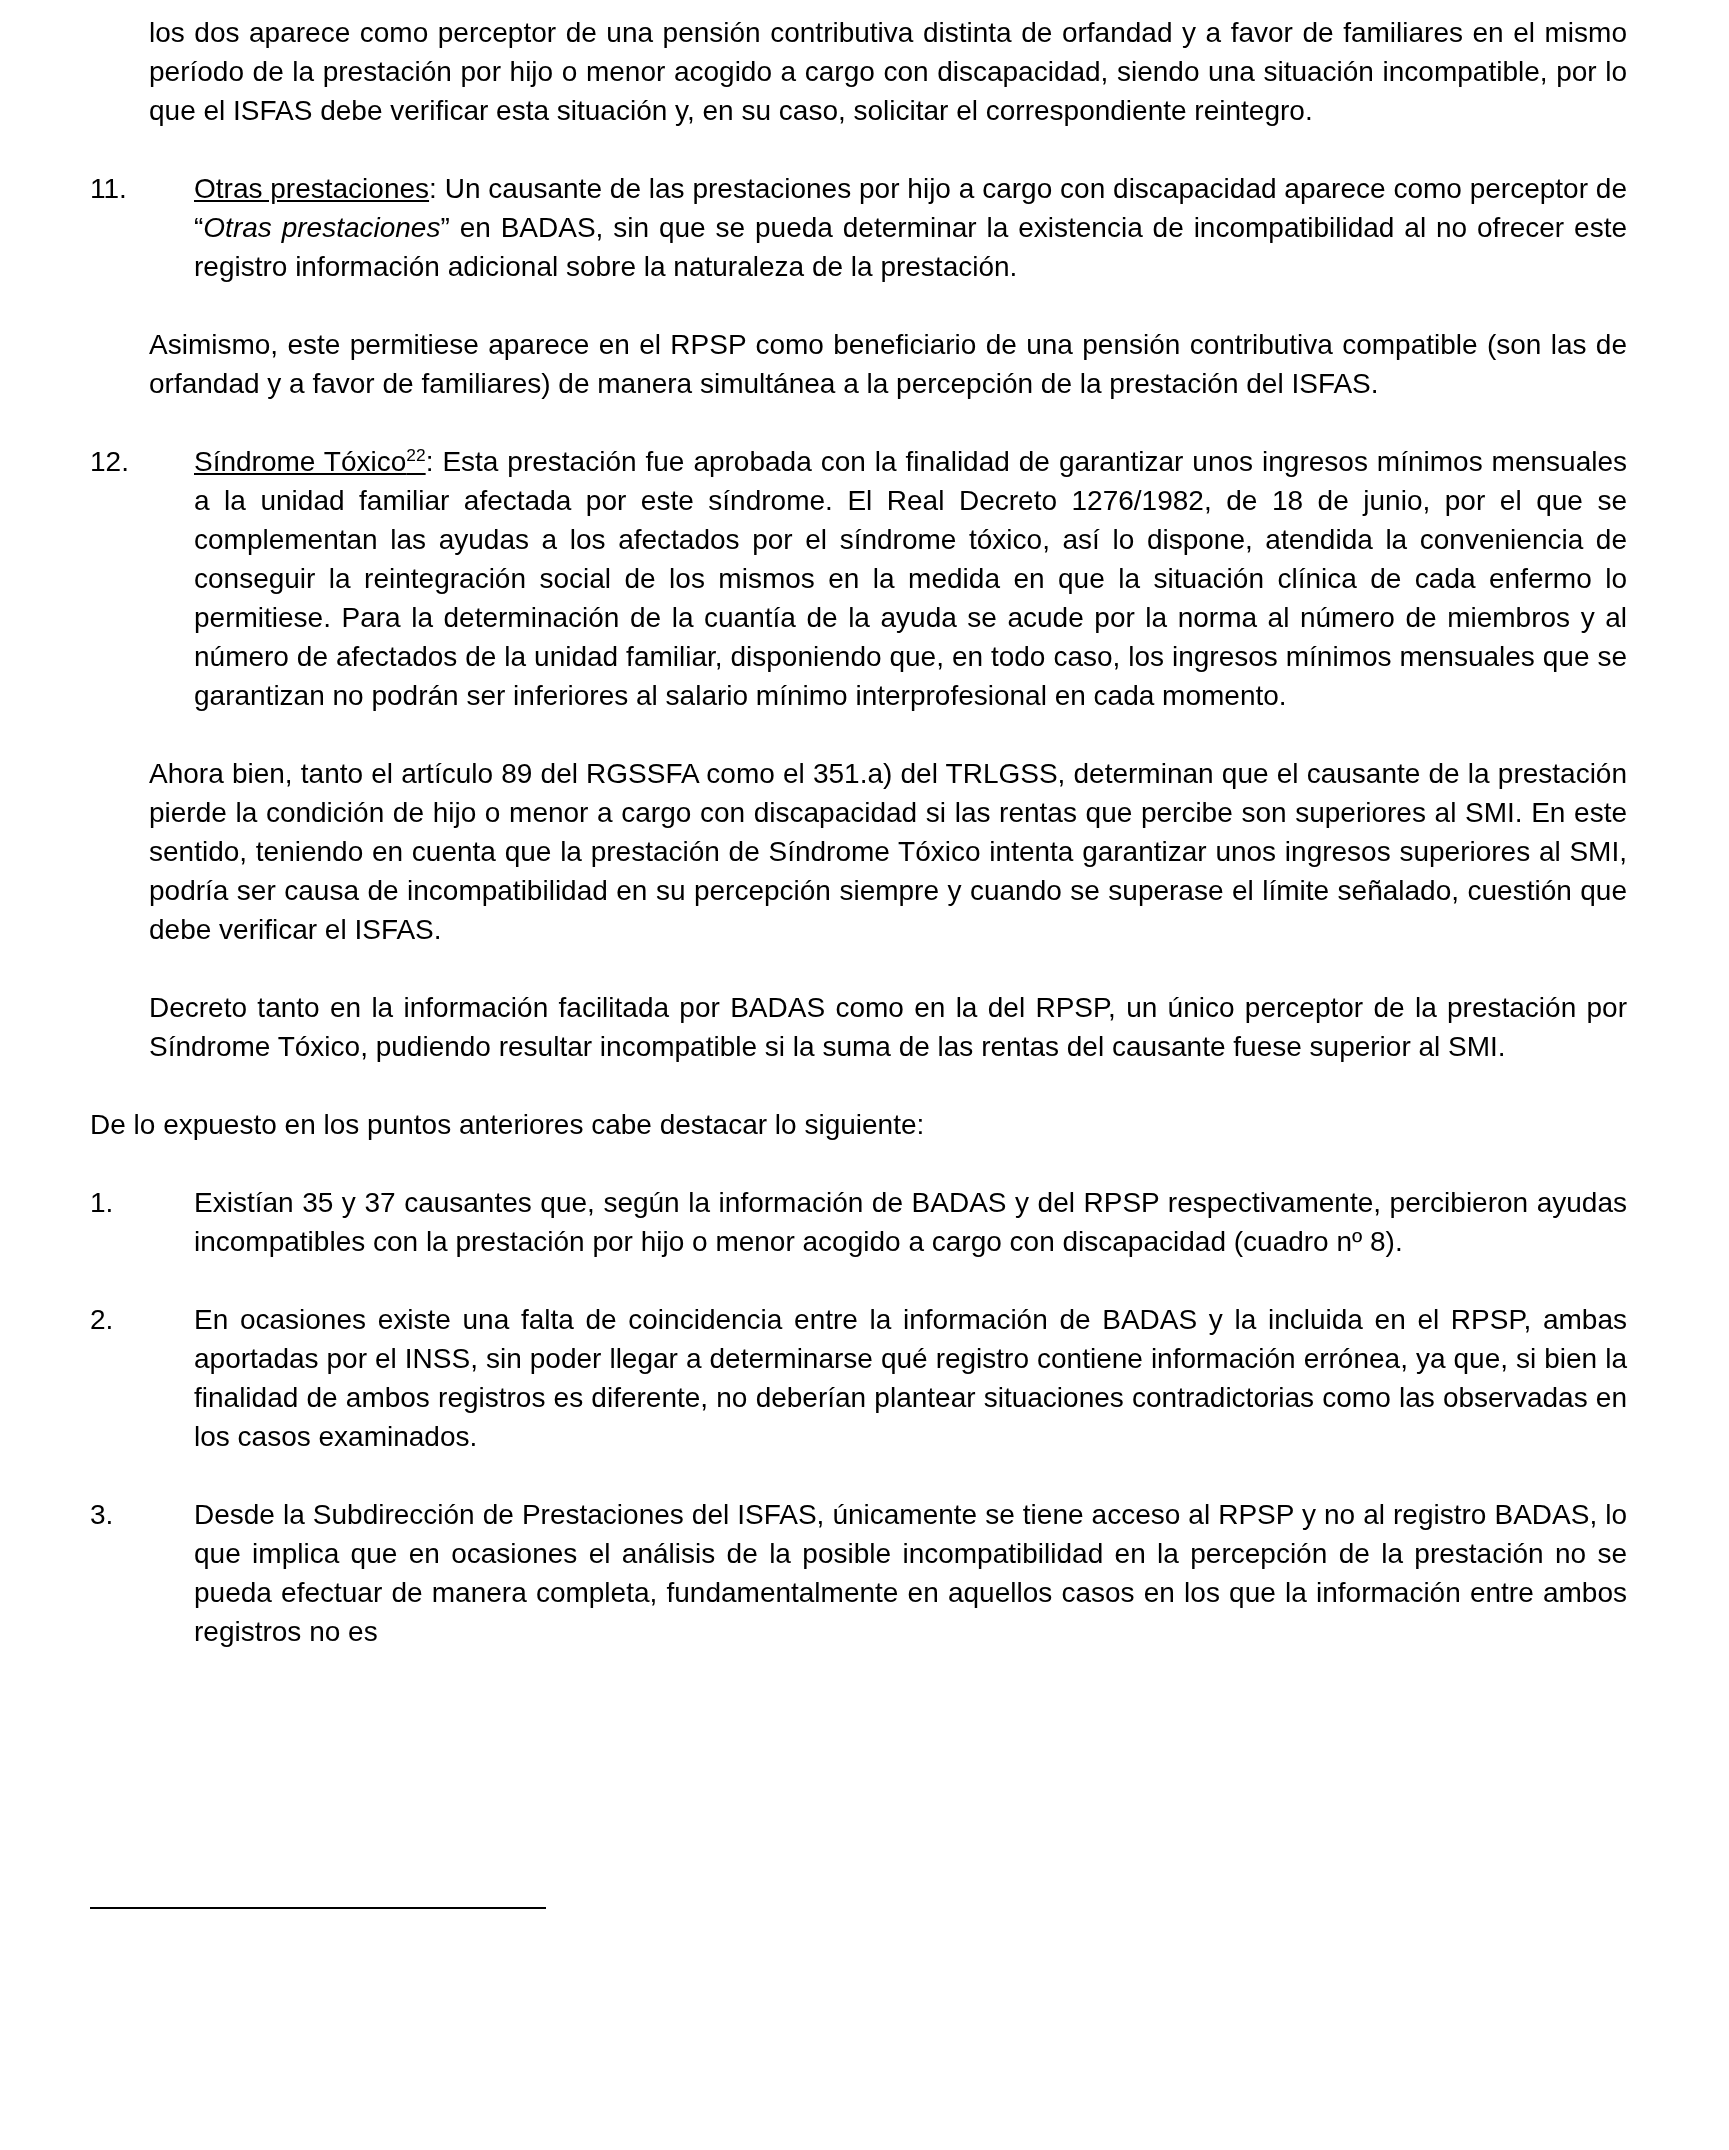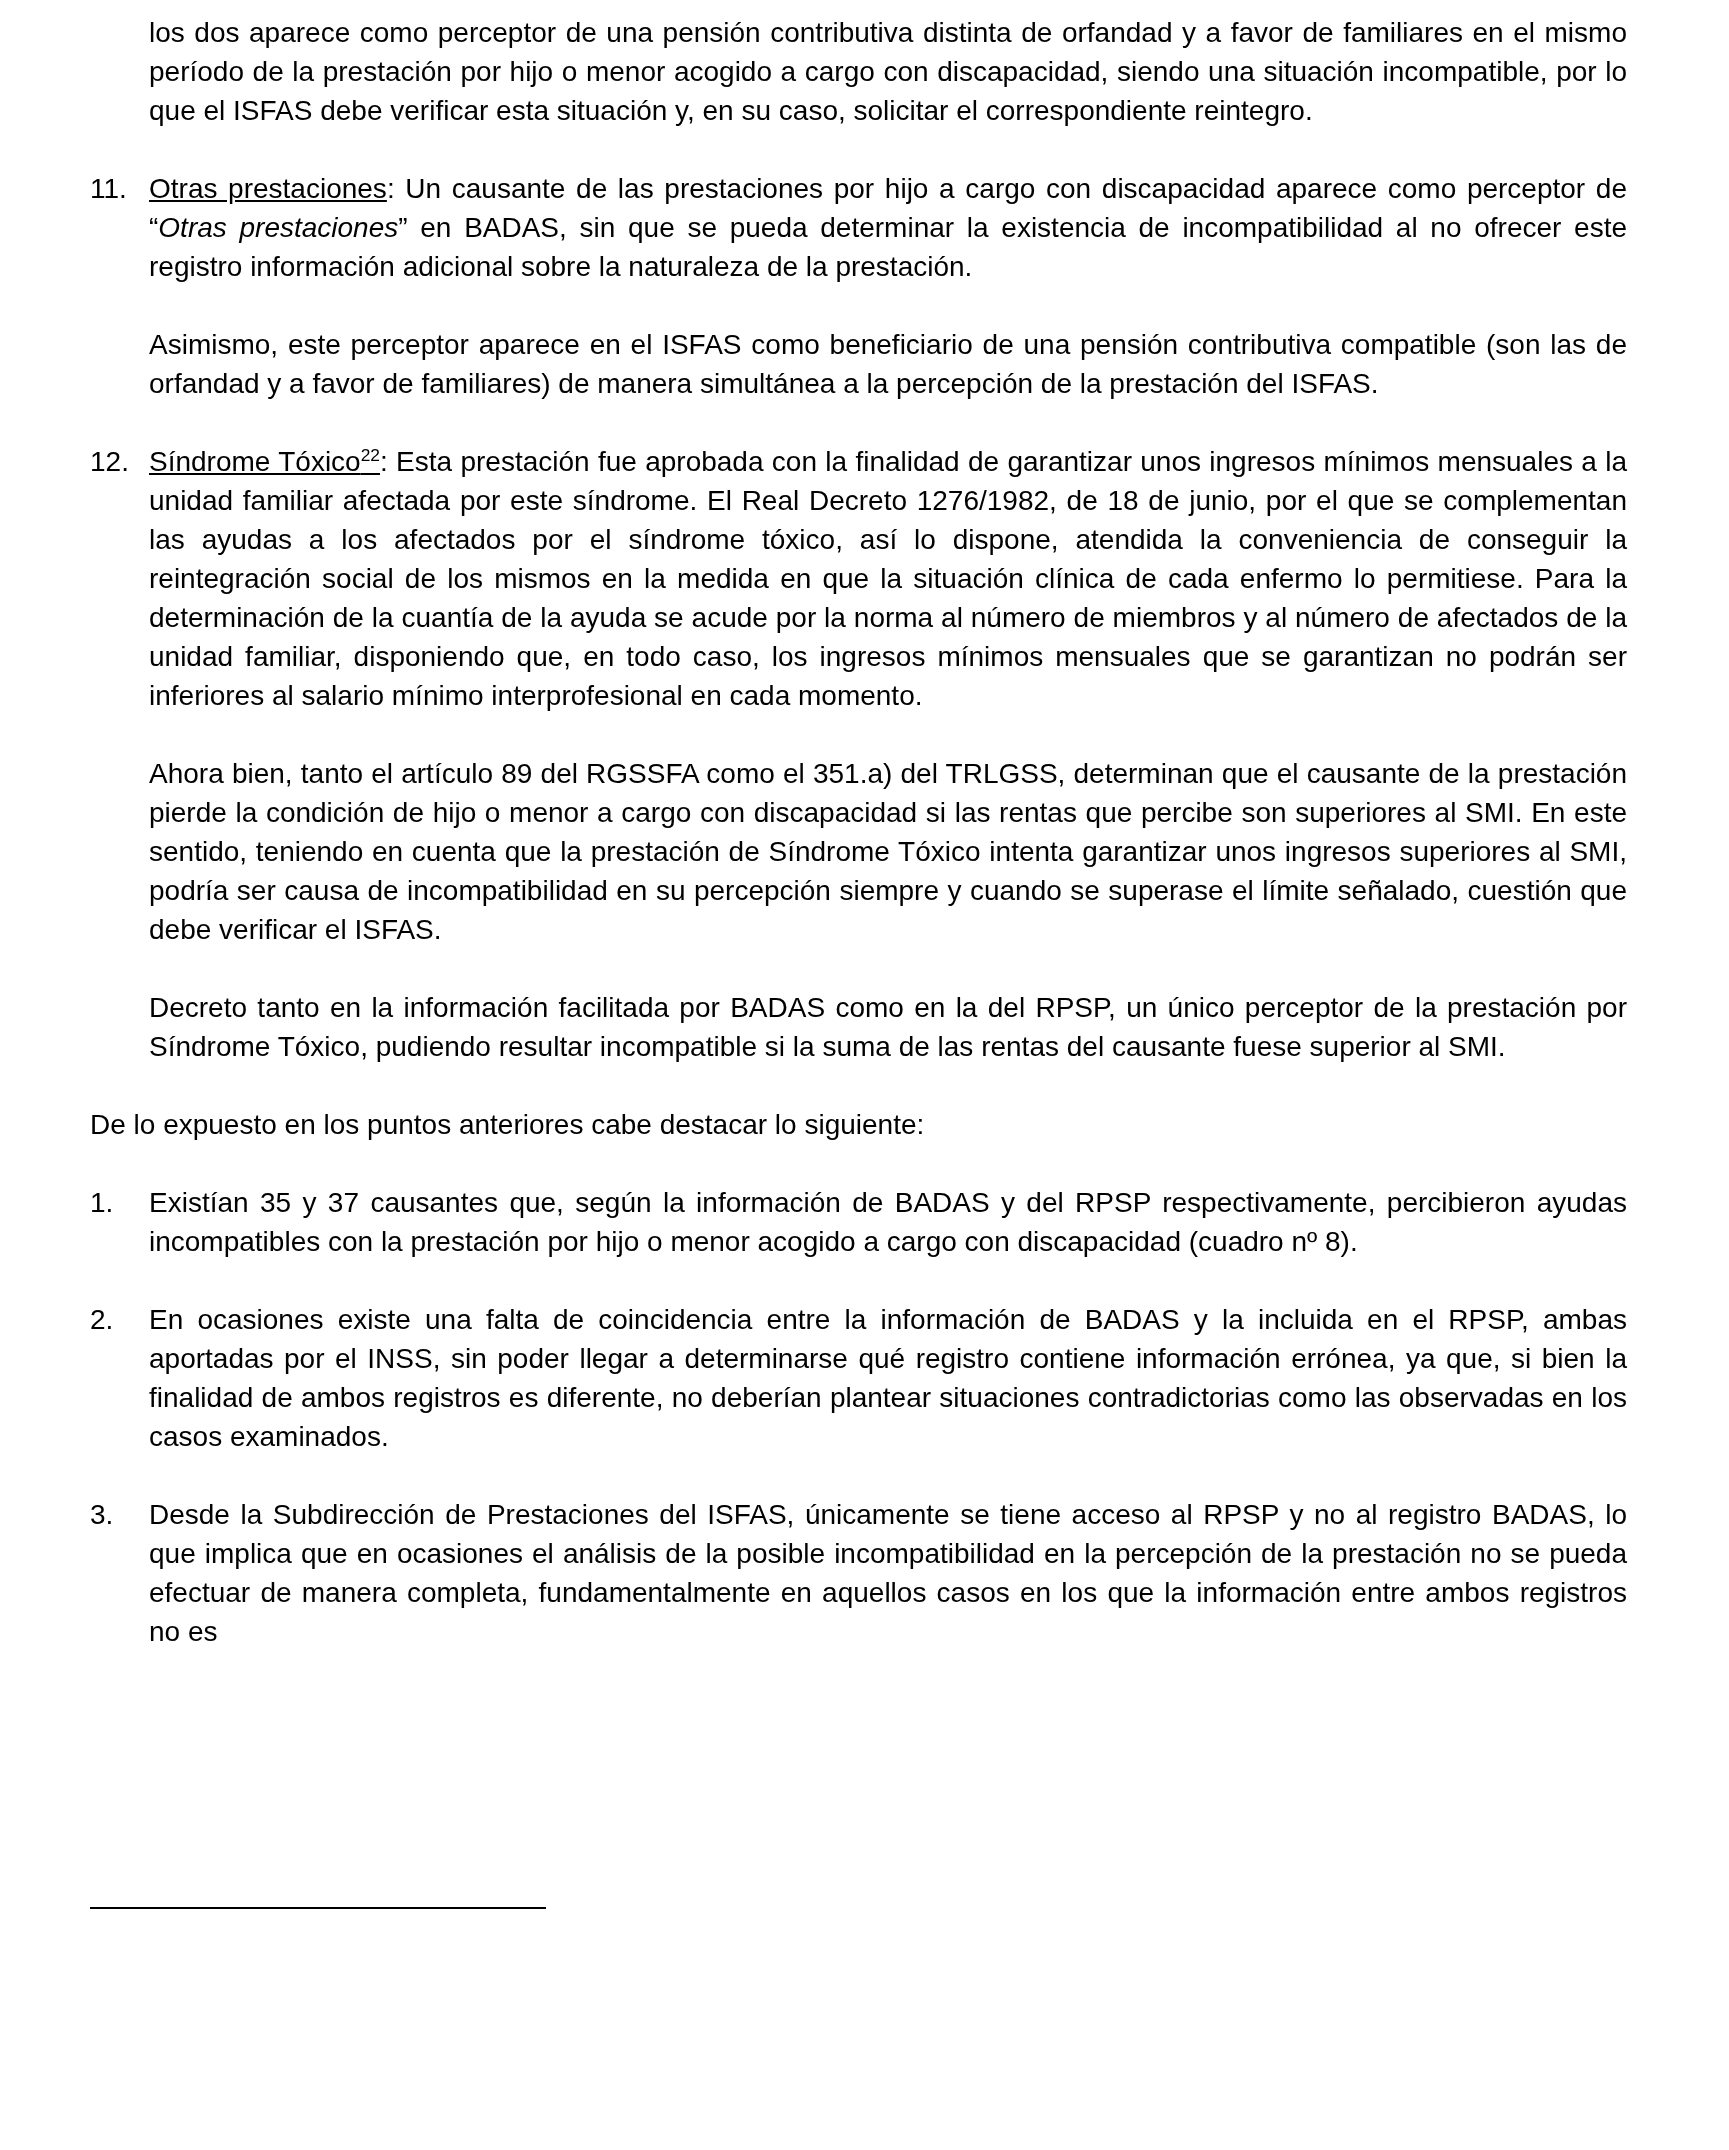--- a/index.html
+++ b/index.html
@@ -21,21 +21,21 @@
     font-size: 28px;
     line-height: 39px;
   }
   .doc-body { flex: 1 1 auto; }
   .block {
     margin: 0 0 39px 0;
     text-align: justify;
   }
   .paragraph.indented { margin-left: 59px; }
   .paragraph.flush { margin-left: 0; }
-  .list-item { display: flex; }
+  .list-item { display: flex; gap: 45px; }
   .list-item .num {
     flex: 0 0 59px;
     text-align: left;
   }
   .list-item .content {
     flex: 1 1 auto;
     text-align: justify;
   }
   .u { text-decoration: underline; }
   .i { font-style: italic; }
@@ -64,21 +64,21 @@
 
 <div class="page">
 
   <div class="doc-body">
 
   <div class="block paragraph indented"><span>los dos aparece como perceptor de una pensión contributiva distinta de orfandad y a favor de familiares en el mismo período de la prestación por hijo o menor acogido a cargo con discapacidad, siendo una situación incompatible, por lo que el ISFAS debe verificar esta situación y, en su caso, solicitar el correspondiente reintegro.</span></div>
       <div class="block list-item">
         <span class="num">11.</span>
         <div class="content"><span class="u">Otras prestaciones</span><span>: Un causante de las prestaciones por hijo a cargo con discapacidad aparece como perceptor de “</span><span class="i">Otras prestaciones</span><span>” en BADAS, sin que se pueda determinar la existencia de incompatibilidad al no ofrecer este registro información adicional sobre la naturaleza de la prestación.</span></div>
       </div>
-      <div class="block paragraph indented"><span>Asimismo, este perceptor aparece en el ISFAS como beneficiario de una pensión contributiva compatible (son las de orfandad y a favor de familiares) de manera simultánea a la percepción de la prestación del ISFAS.</span></div>
+      <div class="block paragraph indented"><span>Asimismo, este permitiese aparece en el RPSP como beneficiario de una pensión contributiva compatible (son las de orfandad y a favor de familiares) de manera simultánea a la percepción de la prestación del ISFAS.</span></div>
       <div class="block list-item">
         <span class="num">12.</span>
         <div class="content"><span class="u"><span>Síndrome Tóxico</span><sup>22</sup></span><span>: Esta prestación fue aprobada con la finalidad de garantizar unos ingresos mínimos mensuales a la unidad familiar afectada por este síndrome. El Real Decreto 1276/1982, de 18 de junio, por el que se complementan las ayudas a los afectados por el síndrome tóxico, así lo dispone, atendida la conveniencia de conseguir la reintegración social de los mismos en la medida en que la situación clínica de cada enfermo lo permitiese. Para la determinación de la cuantía de la ayuda se acude por la norma al número de miembros y al número de afectados de la unidad familiar, disponiendo que, en todo caso, los ingresos mínimos mensuales que se garantizan no podrán ser inferiores al salario mínimo interprofesional en cada momento.</span></div>
       </div>
       <div class="block paragraph indented"><span>Ahora bien, tanto el artículo 89 del RGSSFA como el 351.a) del TRLGSS, determinan que el causante de la prestación pierde la condición de hijo o menor a cargo con discapacidad si las rentas que percibe son superiores al SMI. En este sentido, teniendo en cuenta que la prestación de Síndrome Tóxico intenta garantizar unos ingresos superiores al SMI, podría ser causa de incompatibilidad en su percepción siempre y cuando se superase el límite señalado, cuestión que debe verificar el ISFAS.</span></div>
       <div class="block paragraph indented"><span>Decreto tanto en la información facilitada por BADAS como en la del RPSP, un único perceptor de la prestación por Síndrome Tóxico, pudiendo resultar incompatible si la suma de las rentas del causante fuese superior al SMI.</span></div>
       <div class="block paragraph flush"><span>De lo expuesto en los puntos anteriores cabe destacar lo siguiente:</span></div>
       <div class="block list-item">
         <span class="num">1.</span>
         <div class="content"><span>Existían 35 y 37 causantes que, según la información de BADAS y del RPSP respectivamente, percibieron ayudas incompatibles con la prestación por hijo o menor acogido a cargo con discapacidad (cuadro nº 8).</span></div>

